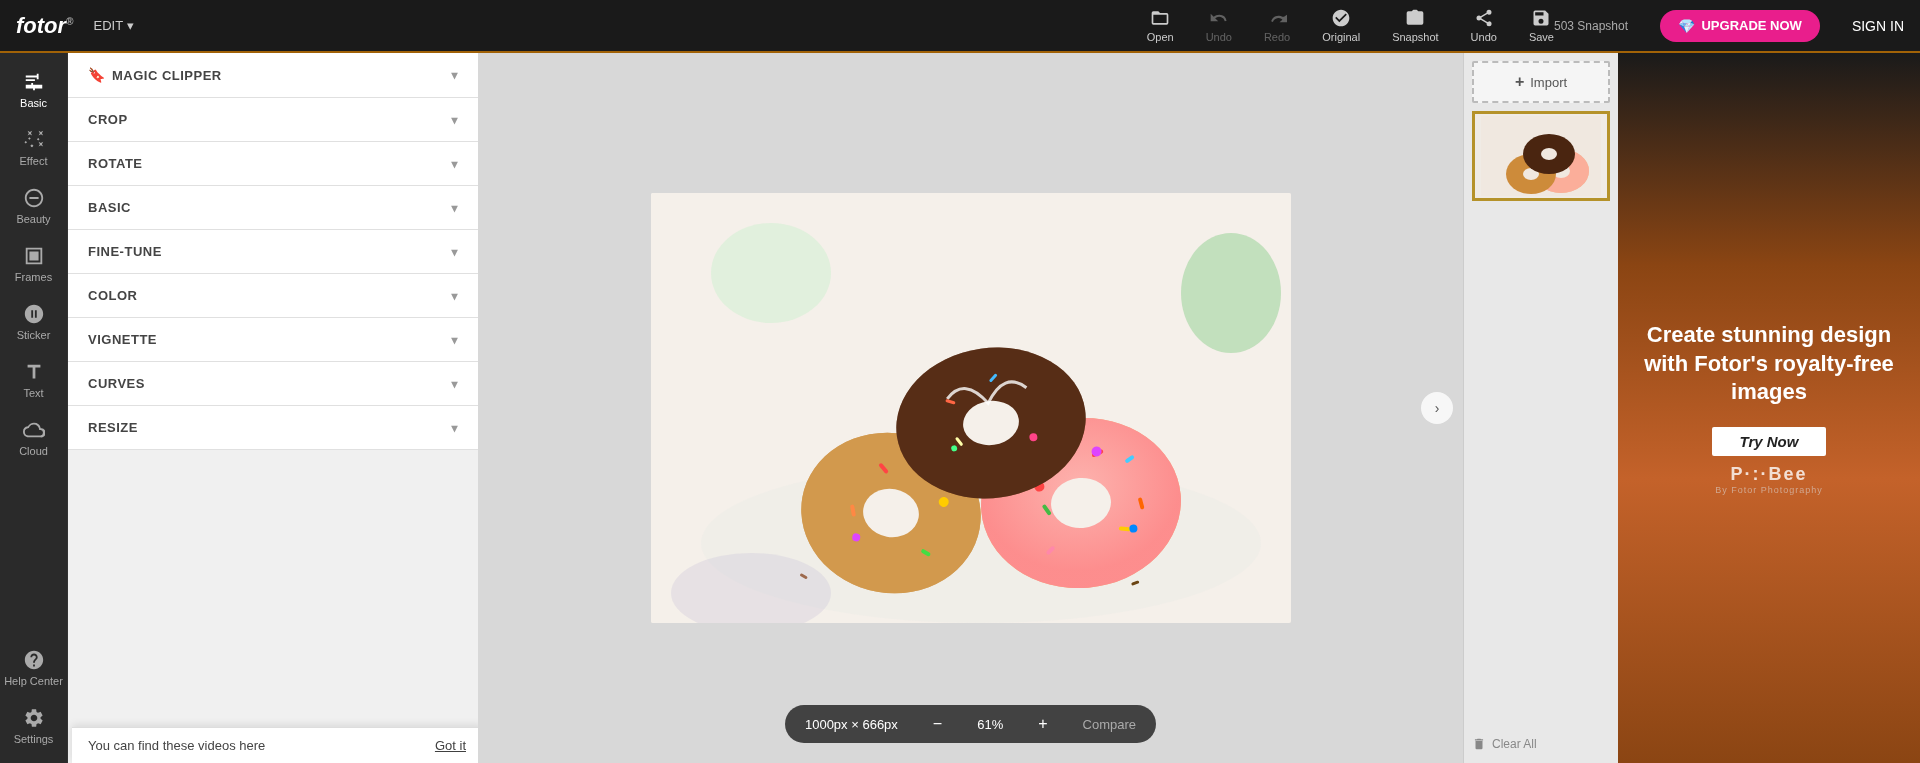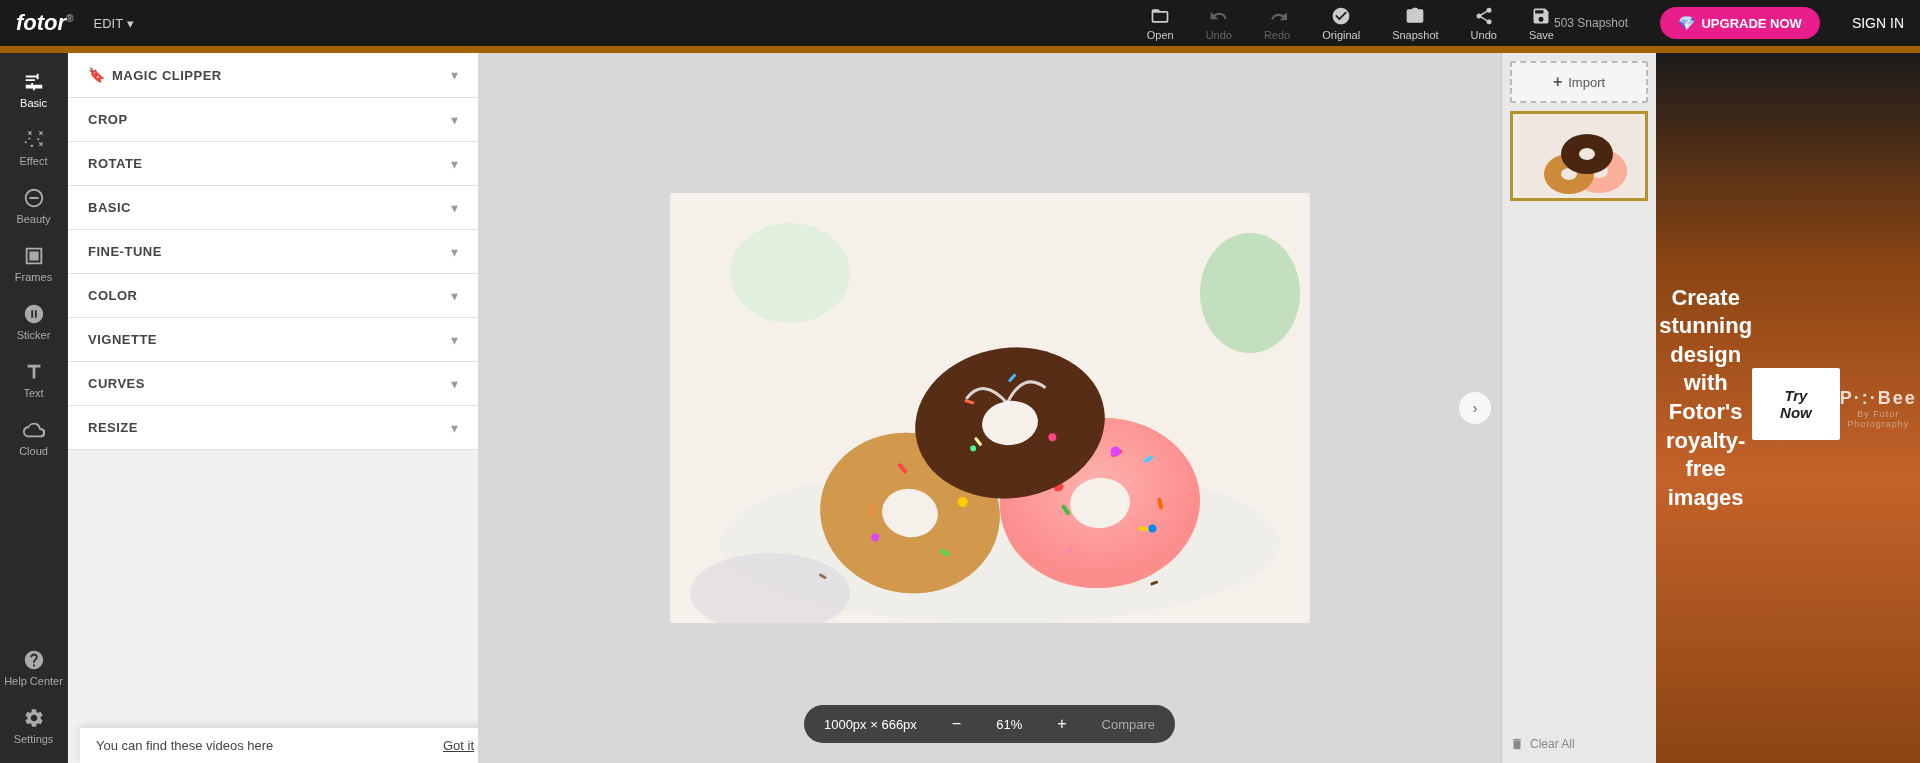--- a/index.html
+++ b/index.html
@@ -5,21 +5,21 @@
     * { box-sizing: border-box; margin: 0; padding: 0; }
     body { font-family: 'Arial', sans-serif; background: #1a1a1a; color: #fff; height: 763px; overflow: hidden; display: flex; flex-direction: column; }
 
     
     .top-bar {
       height: 53px;
       background: #1a1a1a;
       display: flex;
       align-items: center;
       padding: 0 16px;
-      border-bottom: 7px solid #a16207;
+      border-bottom: 2px solid #a16207;
       flex-shrink: 0;
     }
     .logo {
       font-size: 22px;
       font-weight: bold;
       color: #fff;
       margin-right: 20px;
       font-style: italic;
     }
     .logo sup { font-size: 10px; color: #aaa; }
@@ -207,42 +207,42 @@
     }
     .clear-all-btn {
       display: flex; align-items: center; gap: 6px;
       background: none; border: none; color: #888; font-size: 12px; cursor: pointer;
       padding: 4px 0;
       margin-top: auto;
     }
 
     
     .ad-panel {
-      width: 264px;
+      width: 302px;
       background: linear-gradient(180deg, #1a1a1a 0%, #8b4513 30%, #c4622a 60%, #8b4513 100%);
       display: flex;
-      flex-direction: row;
+      flex-direction: column;
       align-items: center;
       justify-content: center;
       padding: 20px;
       text-align: center;
       flex-shrink: 0;
     }
     .ad-text {
       font-size: 22px;
       font-weight: bold;
       color: #fff;
       line-height: 1.3;
       margin-bottom: 20px;
     }
     .ad-try-btn {
       background: #fff;
       color: #222;
       border: none;
-      padding: 19px 28px;
+      padding: 6px 28px;
       font-size: 15px;
       font-style: italic;
       font-weight: bold;
       cursor: pointer;
       border-radius: 2px;
       margin-bottom: 8px;
     }
     .pxbee-logo {
       color: #fff;
       font-size: 13px;
@@ -252,21 +252,21 @@
     .pxbee-sub {
       color: #ddd;
       font-size: 9px;
       opacity: 0.7;
     }
 
     
     .tooltip-bar {
       position: absolute;
       bottom: 0;
-      left: 12px;
+      left: 4px;
       width: 100%;
       background: #fff;
       border-top: 1px solid #ddd;
       padding: 10px 16px;
       display: flex;
       align-items: flex-end;
       justify-content: space-between;
       font-size: 13px;
       color: #444;
       z-index: 10;

